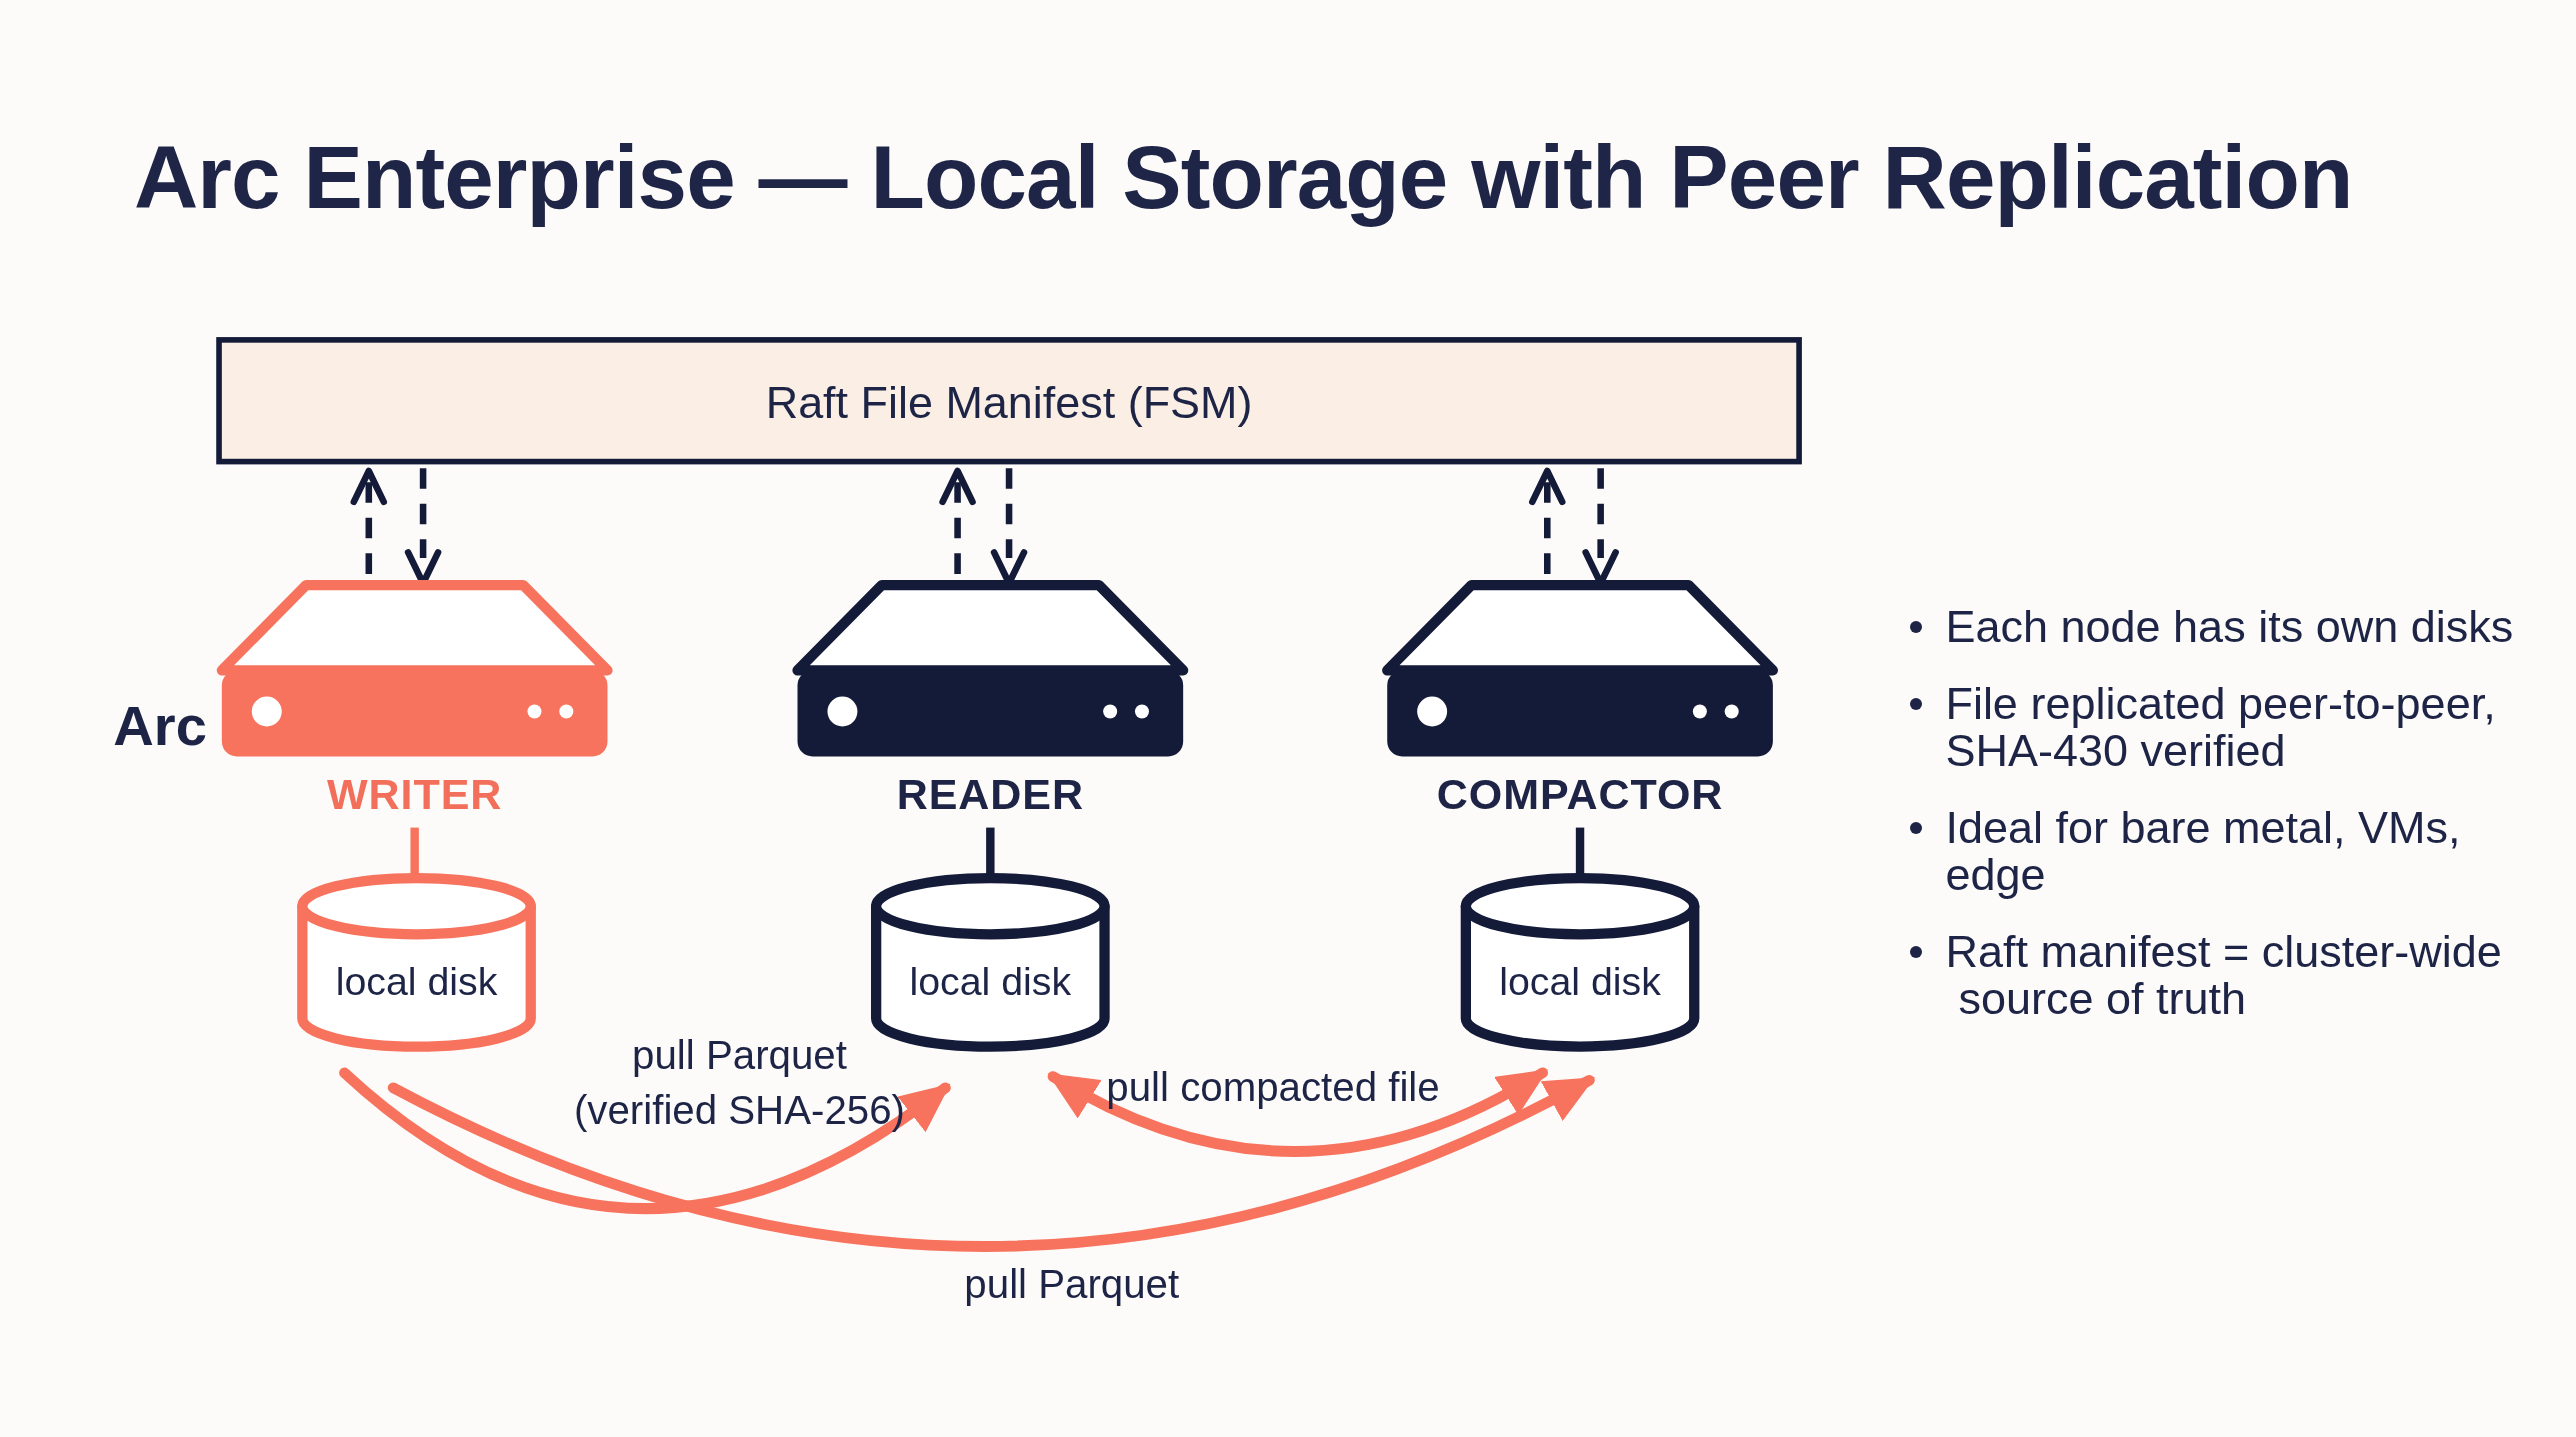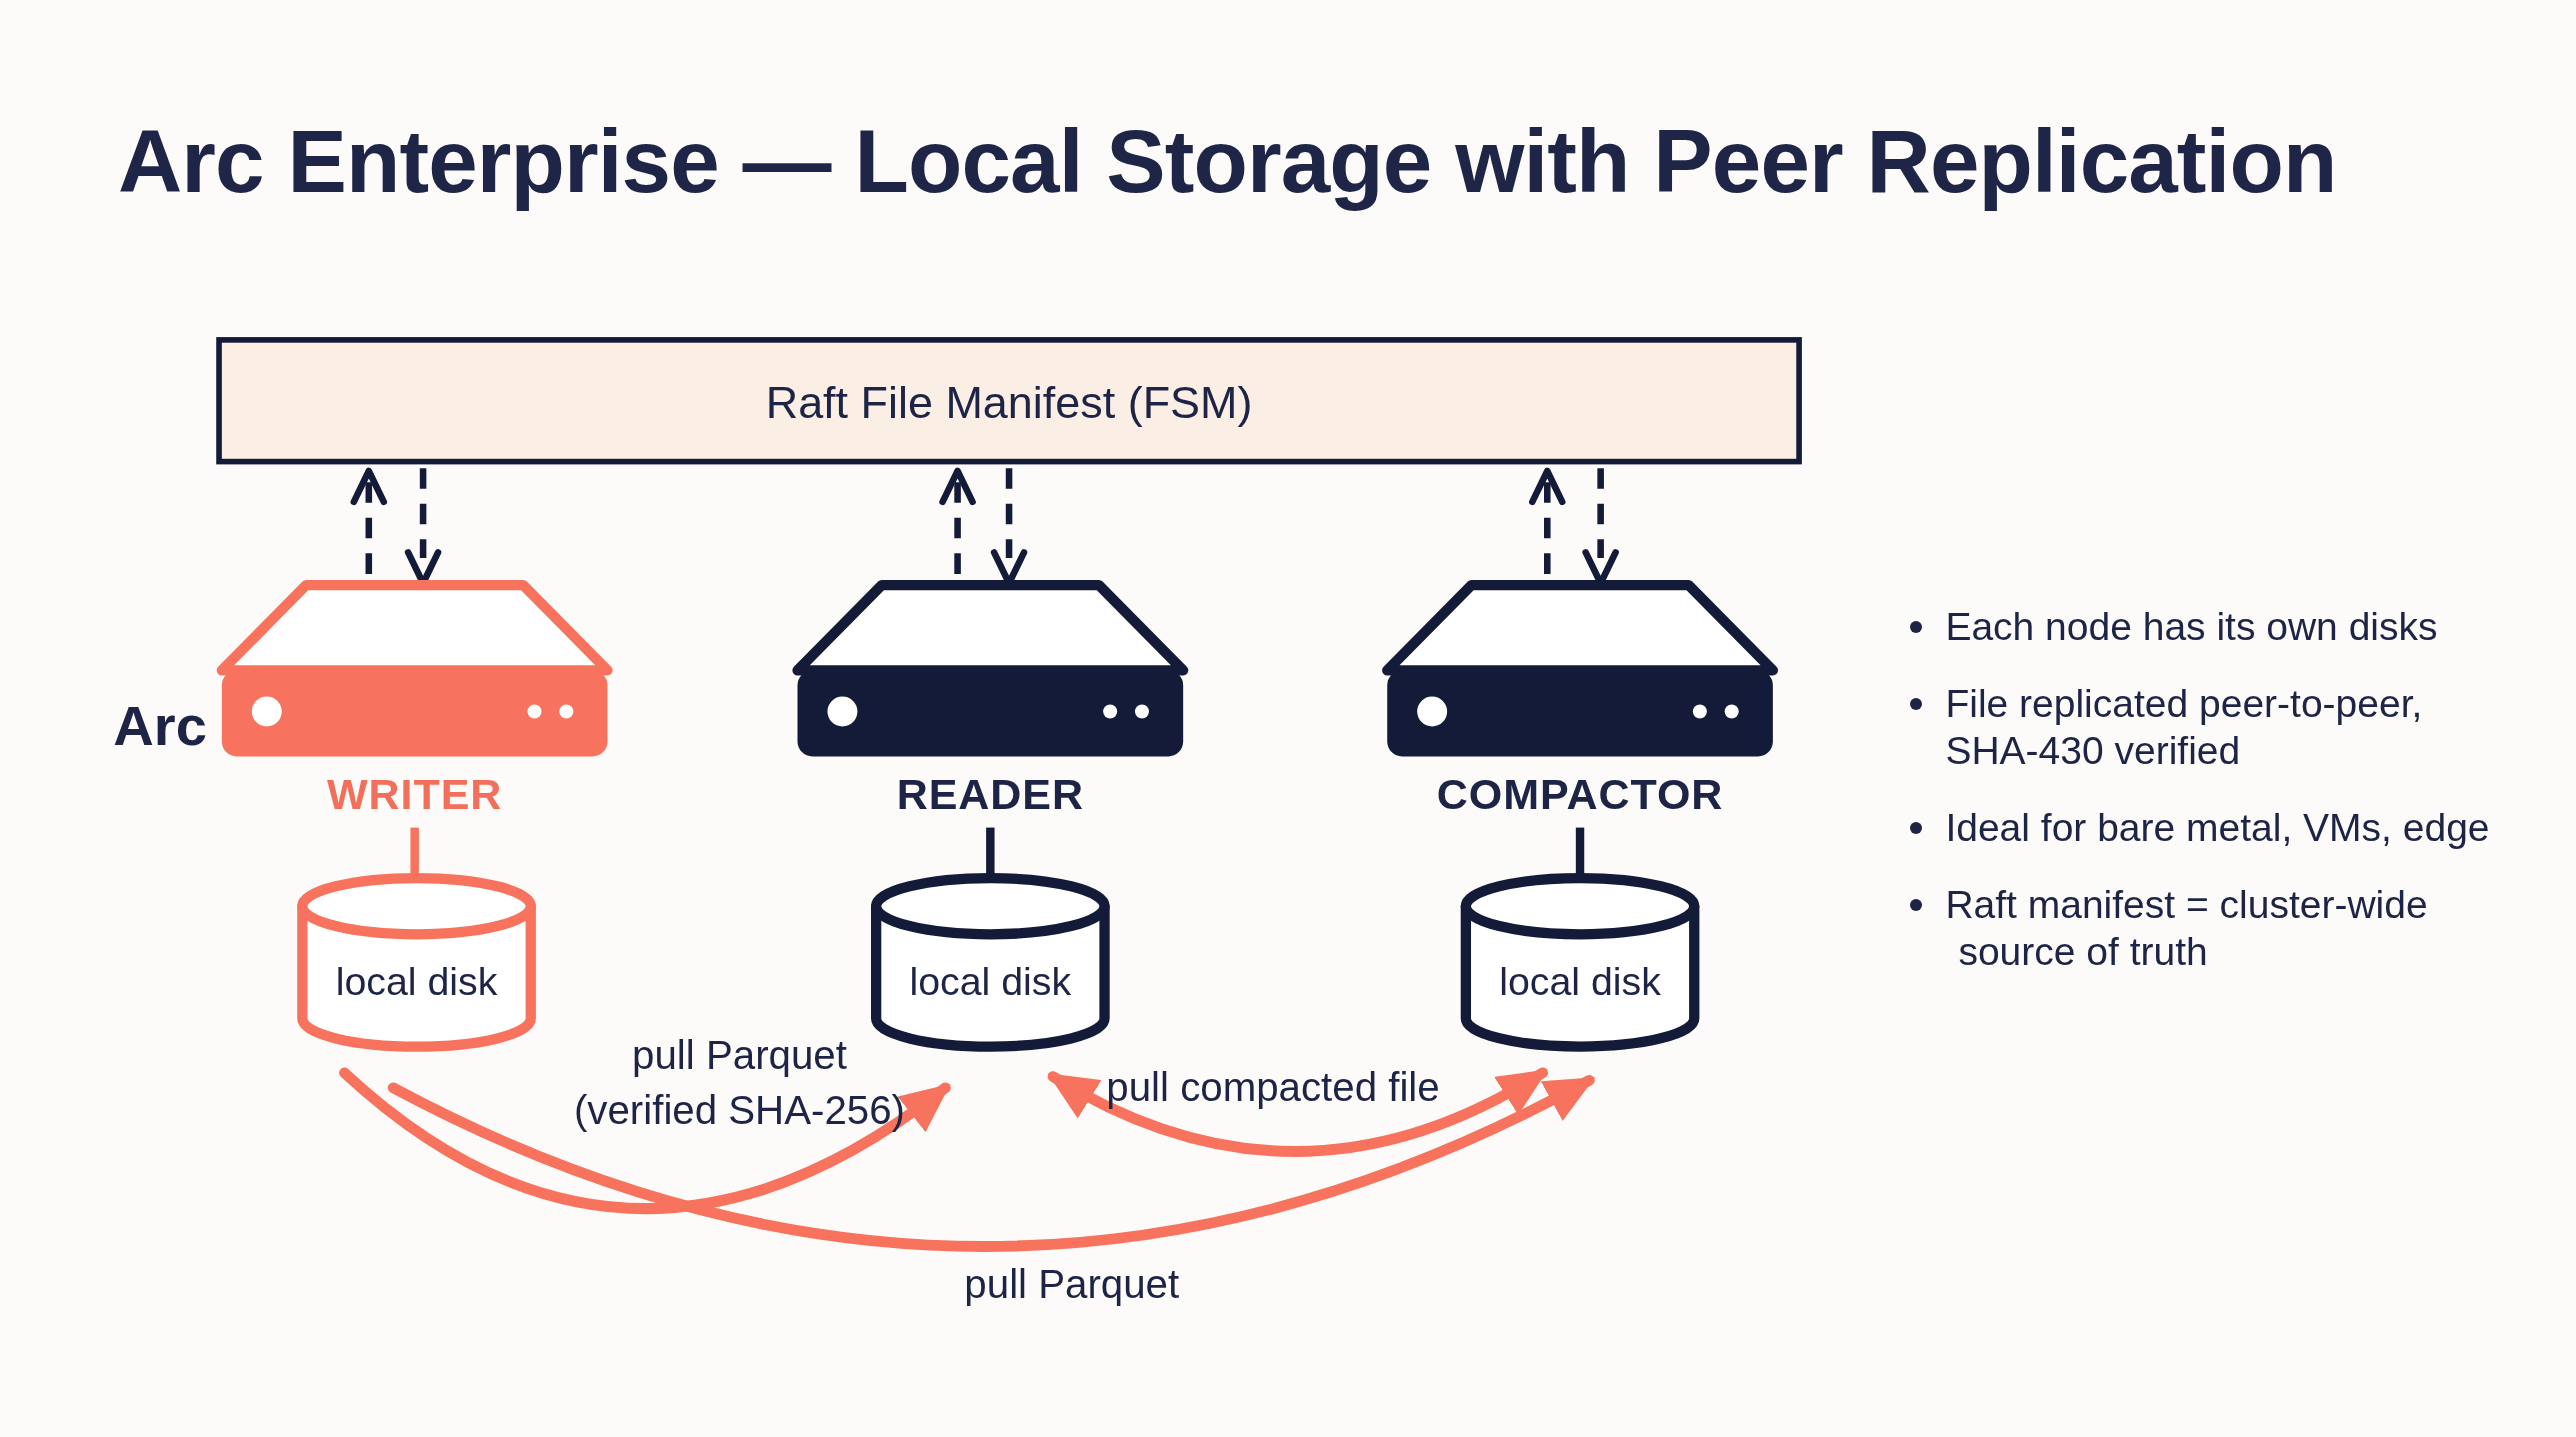--- a/index.html
+++ b/index.html
@@ -12,21 +12,21 @@
     --background:#FCFBF9;
   }
   html,body{margin:0;padding:0;}
   .stage{
     position:relative;width:2576px;height:1438px;
     background:var(--background);
     overflow:hidden;
     font-family:"Liberation Sans",sans-serif;
   }
   .title{
-    position:absolute;left:118px;top:110px;margin:0;
+    position:absolute;left:118px;top:110px;margin:16px;
     font-size:89px;font-weight:700;letter-spacing:-0.9px;
     color:var(--title);white-space:nowrap;text-align:center;
   }
   svg.diagram{position:absolute;left:0;top:0;}
   
   .ink-stroke{stroke:var(--navy);}
   .ink-fill{fill:var(--navy);}
   .accent-stroke{stroke:var(--orange);}
   .accent-fill{fill:var(--orange);}
   .white-fill{fill:#FFFFFF;}
@@ -40,21 +40,21 @@
   .dashed{stroke-width:7;stroke-dasharray:22 16;fill:none;}
   .chev{stroke-width:7;fill:none;stroke-linecap:round;stroke-linejoin:round;}
   .flow{stroke-width:11.5;fill:none;stroke-linecap:round;}
   .lid{stroke-width:11;stroke-linejoin:round;fill:#FFFFFF;}
   .cyl{stroke-width:11;fill:#FFFFFF;stroke-linejoin:round;}
   .connector{stroke-width:9;}
   text{font-family:"Liberation Sans",sans-serif;}
   
   .notes{
     position:absolute;left:1910px;top:603px;width:655px;
-    color:var(--text);font-size:39px;line-height:47px;font-weight:400;
+    color:var(--text);font-size:45px;line-height:47px;font-weight:400;
   }
   .note{display:flex;align-items:flex-start;margin-bottom:30px;}
   .bullet{
     flex:0 0 auto;width:12px;height:12px;border-radius:50%;
     background:var(--text);margin:18px 23.4px 0 0;
   }
   .note-lines{flex:1 1 auto;}
   .indent{padding-left:13px;}
 </style>
 </head>

